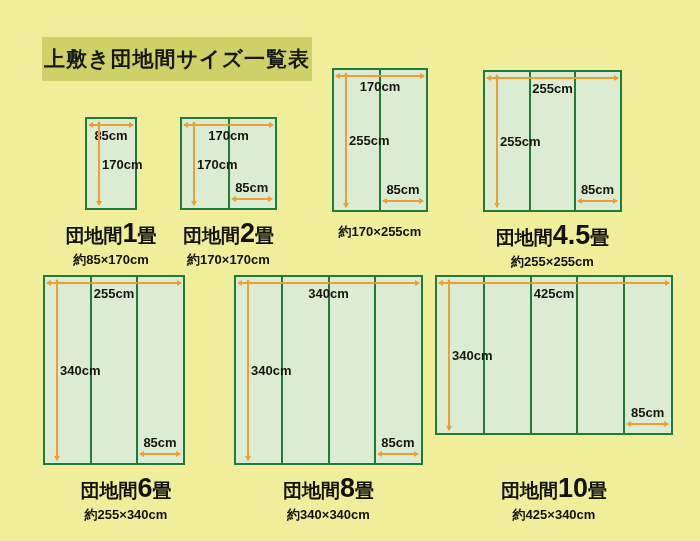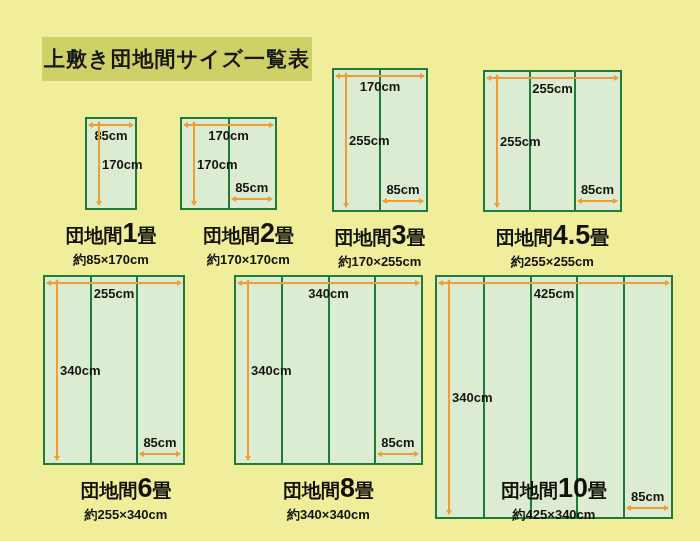--- a/index.html
+++ b/index.html
@@ -93,21 +93,21 @@
           <div class="ah ah-up"></div>
           <div class="ah ah-down"></div>
         </div>
         <div class="dim-label" style="left: 15px; top: 50%; transform: translateY(-50%);">170cm</div>
         <div class="hline" style="left: calc(50% + 3px); right: 3px; bottom: 8px;">
           <div class="ah ah-left"></div>
           <div class="ah ah-right"></div>
         </div>
         <div class="dim-label" style="left: calc(50%); right: 0px; bottom: 13px; text-align: center;">85cm</div>
       </div>
-      <div class="caption" style="left: 228.5px; top: 219px; margin-left: 20px;">
+      <div class="caption" style="left: 228.5px; top: 219px;">
         <div class="line1"><span>団地間</span><span class="num">2</span><span>畳</span></div>
         <div class="line2">約170×170cm</div>
       </div>
       <div class="rect" style="left: 332px; top: 68px; width: 96px; height: 144px;">
         <div class="divider" style="left: calc(50% - 1px);"></div>
         <div class="hline" style="left: 2px; right: 2px; top: 5px;">
           <div class="ah ah-left"></div>
           <div class="ah ah-right"></div>
         </div>
         <div class="dim-label" style="top: 9px; left: 0px; right: 0px; text-align: center;">170cm</div>
@@ -116,21 +116,20 @@
           <div class="ah ah-down"></div>
         </div>
         <div class="dim-label" style="left: 15px; top: 50%; transform: translateY(-50%);">255cm</div>
         <div class="hline" style="left: calc(50% + 3px); right: 3px; bottom: 8px;">
           <div class="ah ah-left"></div>
           <div class="ah ah-right"></div>
         </div>
         <div class="dim-label" style="left: calc(50%); right: 0px; bottom: 13px; text-align: center;">85cm</div>
       </div>
       <div class="caption" style="left: 380px; top: 221px;">
-        <div class="line1"><span>団地間</span><span class="num">3</span><span>畳</span></div>
         <div class="line2">約170×255cm</div>
       </div>
       <div class="rect" style="left: 483px; top: 70px; width: 139px; height: 142px;">
         <div class="divider" style="left: calc(33.3333% - 1px);"></div>
         <div class="divider" style="left: calc(66.6667% - 1px);"></div>
         <div class="hline" style="left: 2px; right: 2px; top: 5px;">
           <div class="ah ah-left"></div>
           <div class="ah ah-right"></div>
         </div>
         <div class="dim-label" style="top: 9px; left: 0px; right: 0px; text-align: center;">255cm</div>
@@ -189,21 +188,21 @@
         <div class="hline" style="left: calc(75% + 3px); right: 3px; bottom: 8px;">
           <div class="ah ah-left"></div>
           <div class="ah ah-right"></div>
         </div>
         <div class="dim-label" style="left: calc(75%); right: 0px; bottom: 13px; text-align: center;">85cm</div>
       </div>
       <div class="caption" style="left: 328.5px; top: 474px;">
         <div class="line1"><span>団地間</span><span class="num">8</span><span>畳</span></div>
         <div class="line2">約340×340cm</div>
       </div>
-      <div class="rect" style="left: 435px; top: 275px; width: 238px; height: 244px;">
+      <div class="rect" style="left: 435px; top: 275px; width: 238px; height: 160px;">
         <div class="divider" style="left: calc(20% - 1px);"></div>
         <div class="divider" style="left: calc(40% - 1px);"></div>
         <div class="divider" style="left: calc(60% - 1px);"></div>
         <div class="divider" style="left: calc(80% - 1px);"></div>
         <div class="hline" style="left: 2px; right: 2px; top: 5px;">
           <div class="ah ah-left"></div>
           <div class="ah ah-right"></div>
         </div>
         <div class="dim-label" style="top: 9px; left: 0px; right: 0px; text-align: center;">425cm</div>
         <div class="vline" style="left: 11px; top: 3px; bottom: 3px;">

